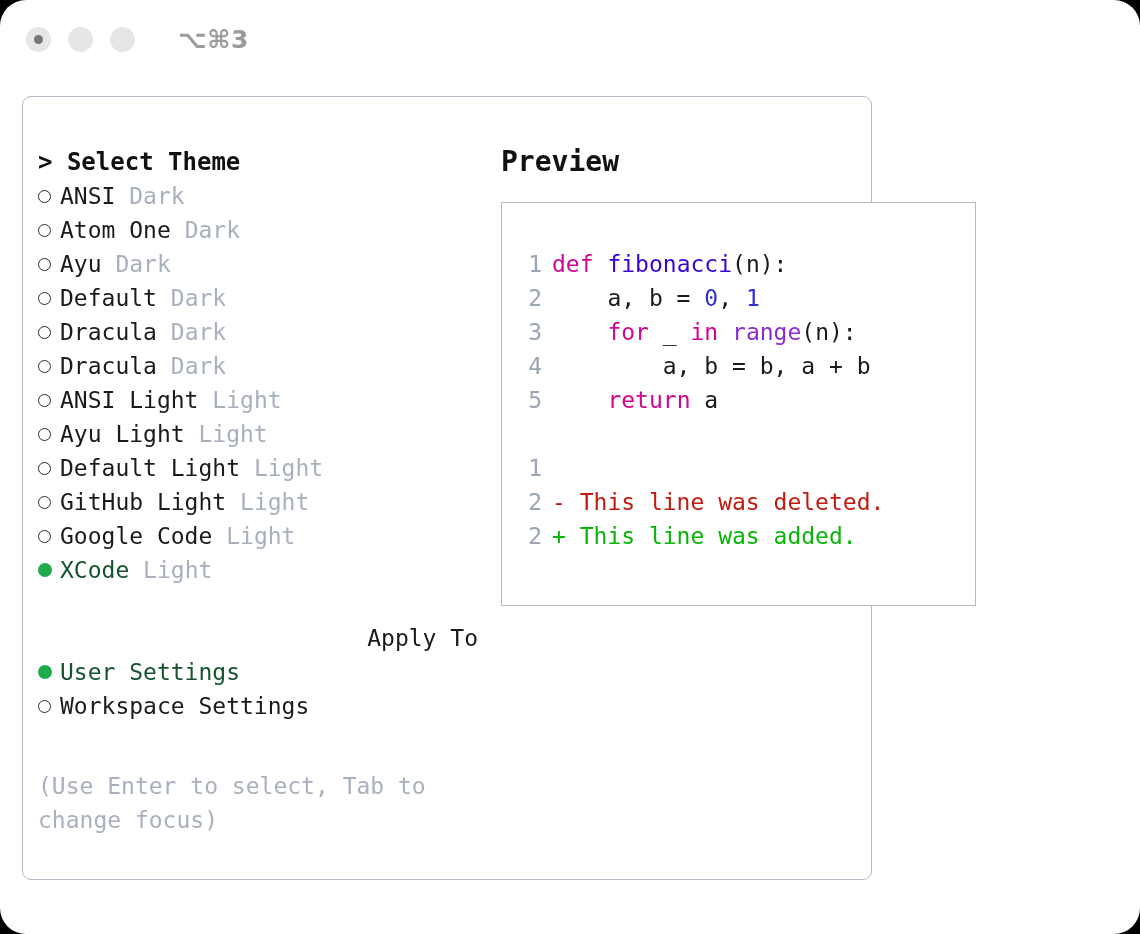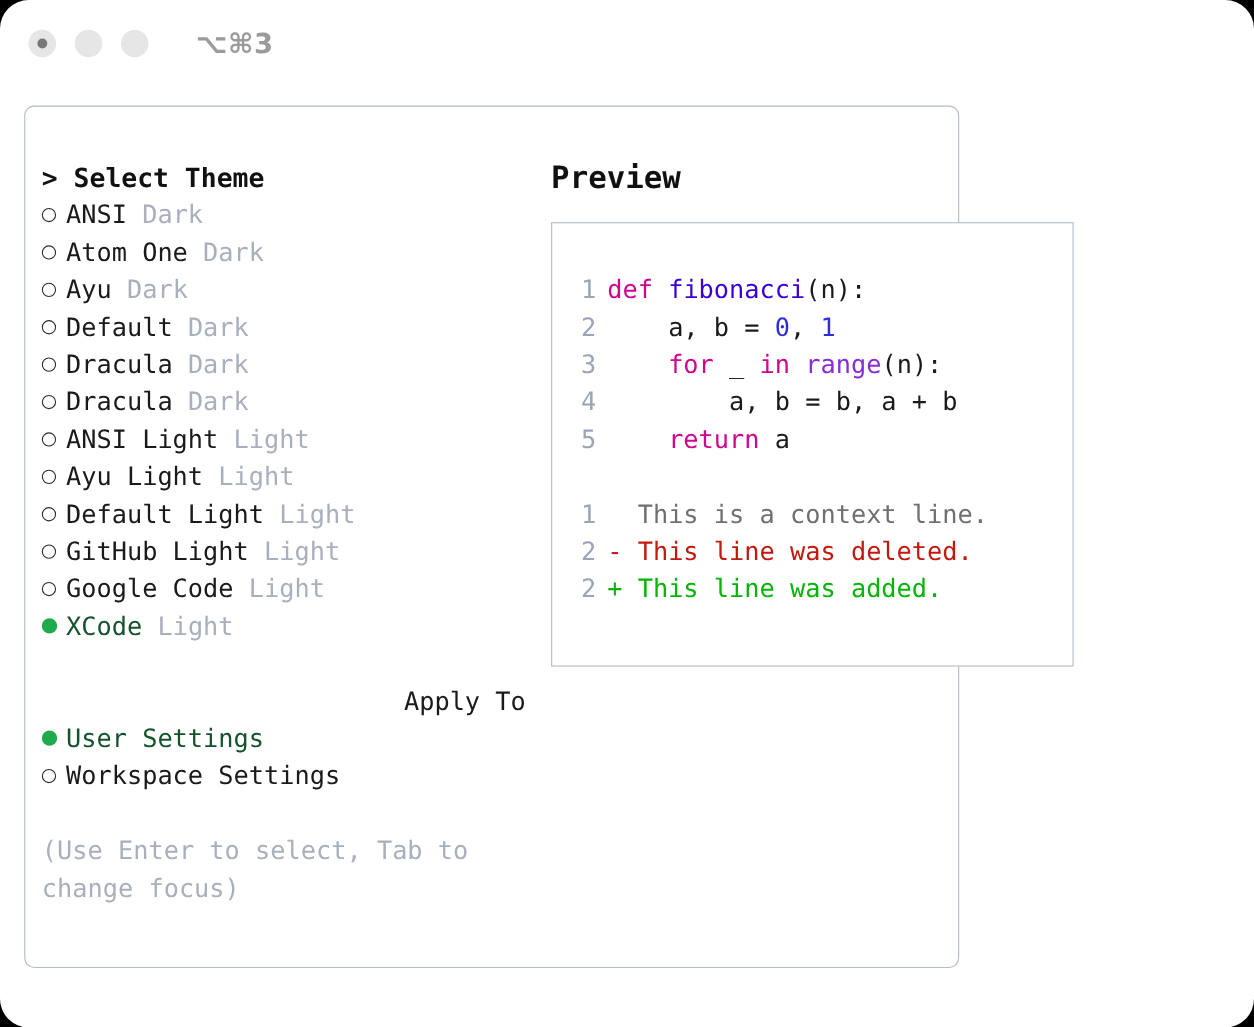--- a/index.html
+++ b/index.html
@@ -125,21 +125,21 @@
     font-size: 23px;
     color: #1a1a1a;
     line-height: 34px;
     padding-left: 22px;
     white-space: pre;
     text-align: right;
   }
   .spacer { height: 34px; }
 
   .hint {
-    margin-top: 34px;
+    margin-top: 46px;
     font-size: 23px;
     color: #a8b0bd;
     line-height: 34px;
     width: 400px;
     white-space: pre-wrap;
   }
 
   
   .right-col {
     position: absolute;
@@ -238,21 +238,21 @@
         <div class="preview-box">
           <div id="code-block">
               <div class="code-line"><span class="lineno">1</span><span class="tok-kw">def</span><span class="tok-txt"> </span><span class="tok-fn">fibonacci</span><span class="tok-txt">(n):</span></div>
               <div class="code-line"><span class="lineno">2</span><span class="tok-txt">    a, b = </span><span class="tok-num">0</span><span class="tok-txt">, </span><span class="tok-num">1</span></div>
               <div class="code-line"><span class="lineno">3</span><span class="tok-txt">    </span><span class="tok-kw">for</span><span class="tok-txt"> _ </span><span class="tok-kw">in</span><span class="tok-txt"> </span><span class="tok-call">range</span><span class="tok-txt">(n):</span></div>
               <div class="code-line"><span class="lineno">4</span><span class="tok-txt">        a, b = b, a + b</span></div>
               <div class="code-line"><span class="lineno">5</span><span class="tok-txt">    </span><span class="tok-kw">return</span><span class="tok-txt"> a</span></div>
             </div>
           <div class="gap-line"></div>
           <div id="diff-block">
-              <div class="code-line"><span class="lineno">1</span><span class="tok-ctx">  This is a context line.</span></div>
+              <div class="code-line"><span class="lineno">1</span></div>
               <div class="code-line"><span class="lineno">2</span><span class="tok-del">- This line was deleted.</span></div>
               <div class="code-line"><span class="lineno">2</span><span class="tok-add">+ This line was added.</span></div>
             </div>
         </div>
       </div>
 
     </div>
   </div>
 </div>
 

